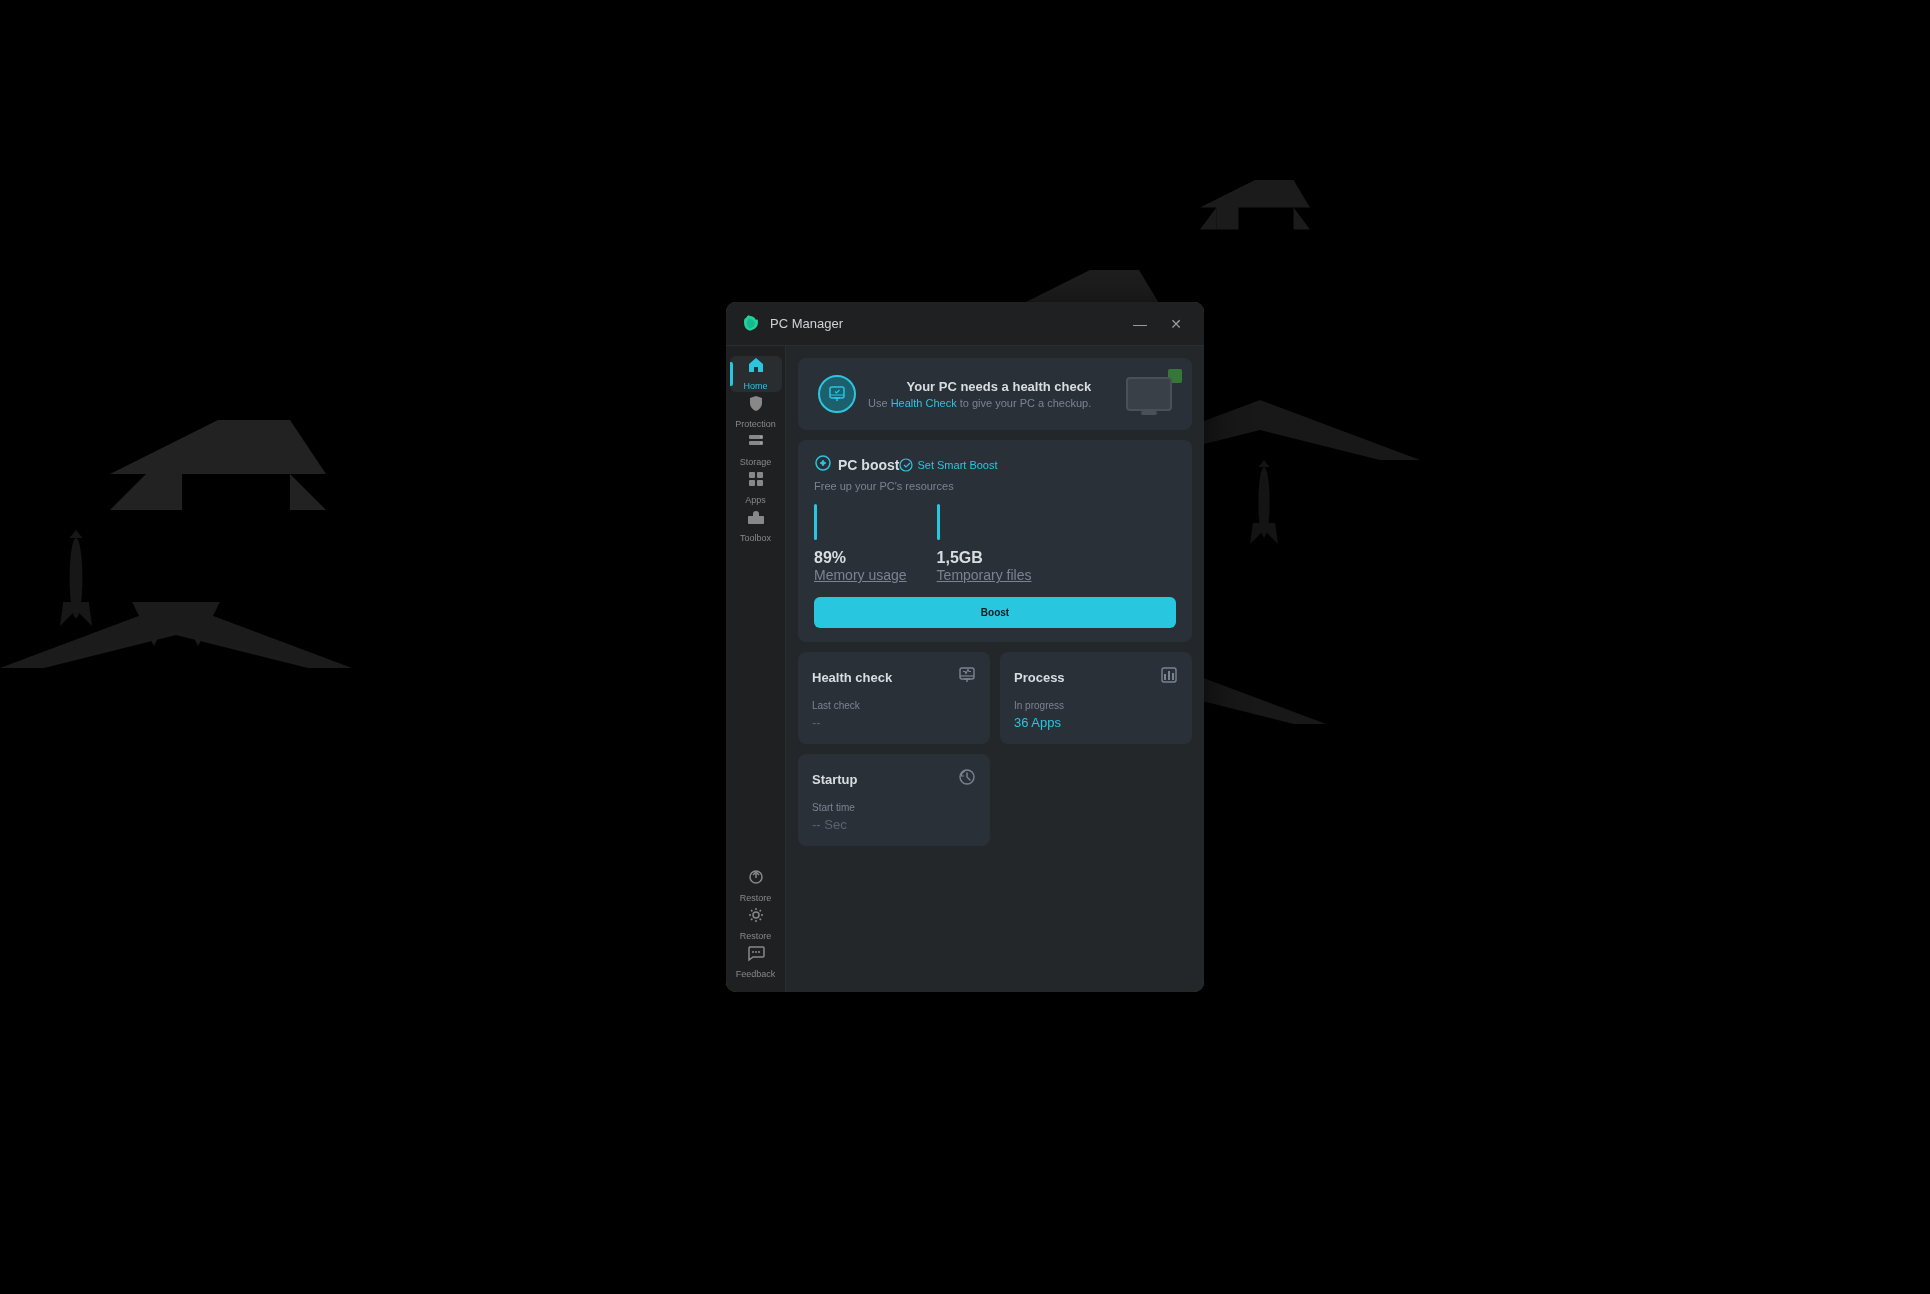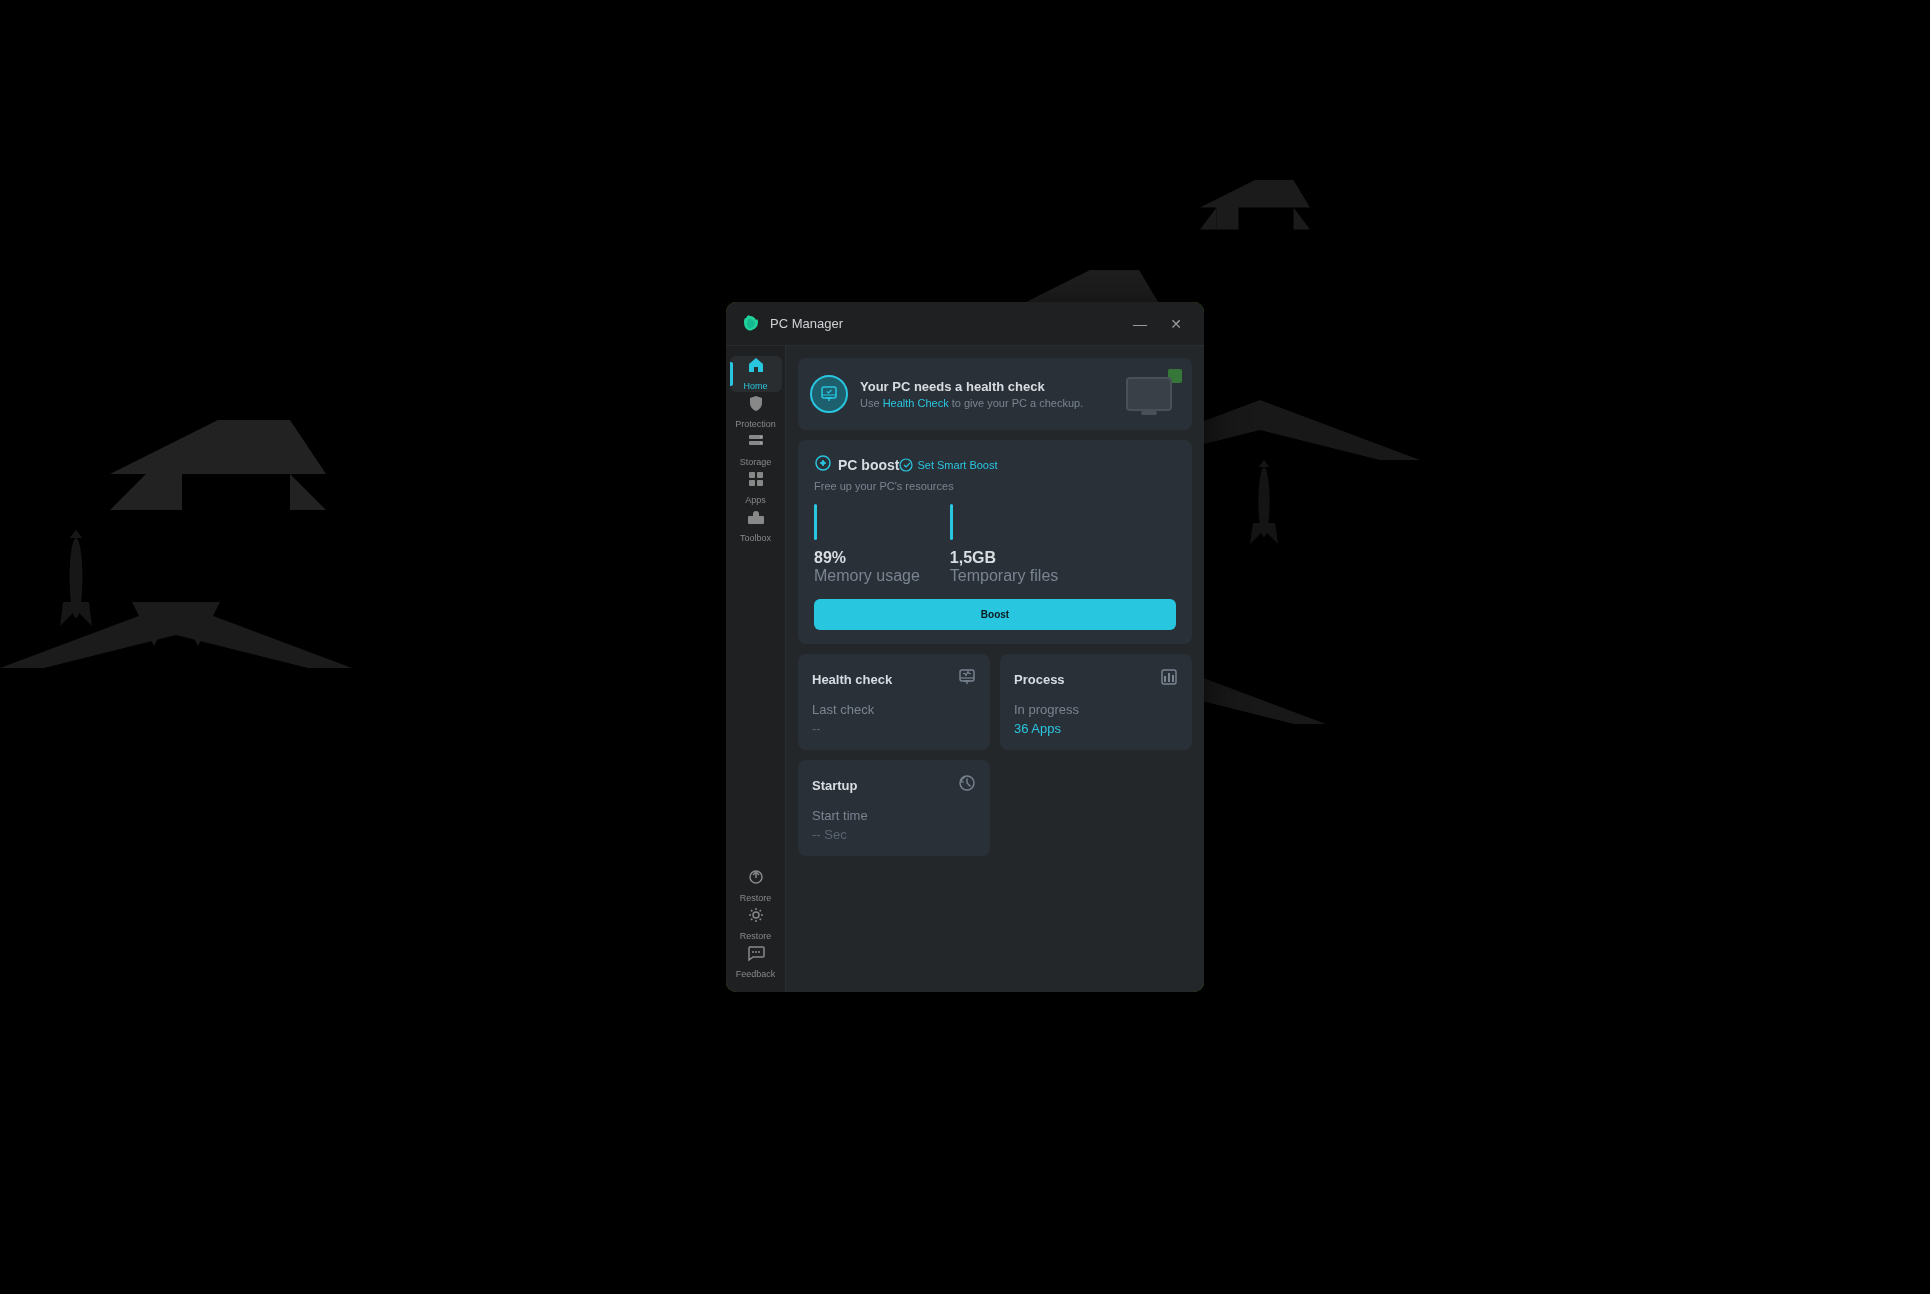--- a/index.html
+++ b/index.html
@@ -148,26 +148,27 @@
       gap: 10px;
     }
     .main-content::-webkit-scrollbar { width: 4px; }
     .main-content::-webkit-scrollbar-track { background: transparent; }
     .main-content::-webkit-scrollbar-thumb { background: #444; border-radius: 2px; }
 
     
     .health-banner {
       background: #2a3038;
       border-radius: 8px;
-      padding: 14px 12px;
+      padding: 14px 20px;
       display: flex;
       align-items: center;
       position: relative;
       overflow: hidden;
       min-height: 72px;
+      text-align: right;
     }
     .health-banner-deco {
       position: absolute;
       right: 0;
       top: 0;
       bottom: 0;
       width: 80px;
       display: flex;
       align-items: center;
       justify-content: flex-end;
@@ -262,21 +263,22 @@
       flex-shrink: 0;
     }
     .stat-value {
       color: #d8dde2;
       font-size: 16px;
       font-weight: 600;
       line-height: 1.2;
     }
     .stat-label {
       color: #7a8490;
-      font-size: 16px;
+      font-size: 14px;
+      text-decoration: underline;
     }
     .boost-button {
       width: 100%;
       padding: 10px;
       background: #29c6e0;
       color: #0a1a1e;
       font-size: 10px;
       font-weight: 600;
       border: none;
       border-radius: 6px;
@@ -306,21 +308,21 @@
       color: #d8dde2;
       font-size: 13px;
       font-weight: 600;
     }
     .card-icon {
       color: #7a8490;
       font-size: 16px;
     }
     .card-sub-label {
       color: #7a8490;
-      font-size: 13px;
+      font-size: 10px;
       margin-bottom: 4px;
     }
     .card-value {
       color: #d8dde2;
       font-size: 13px;
     }
     .card-value.cyan {
       color: #29c6e0;
     }
     .card-value.muted {

